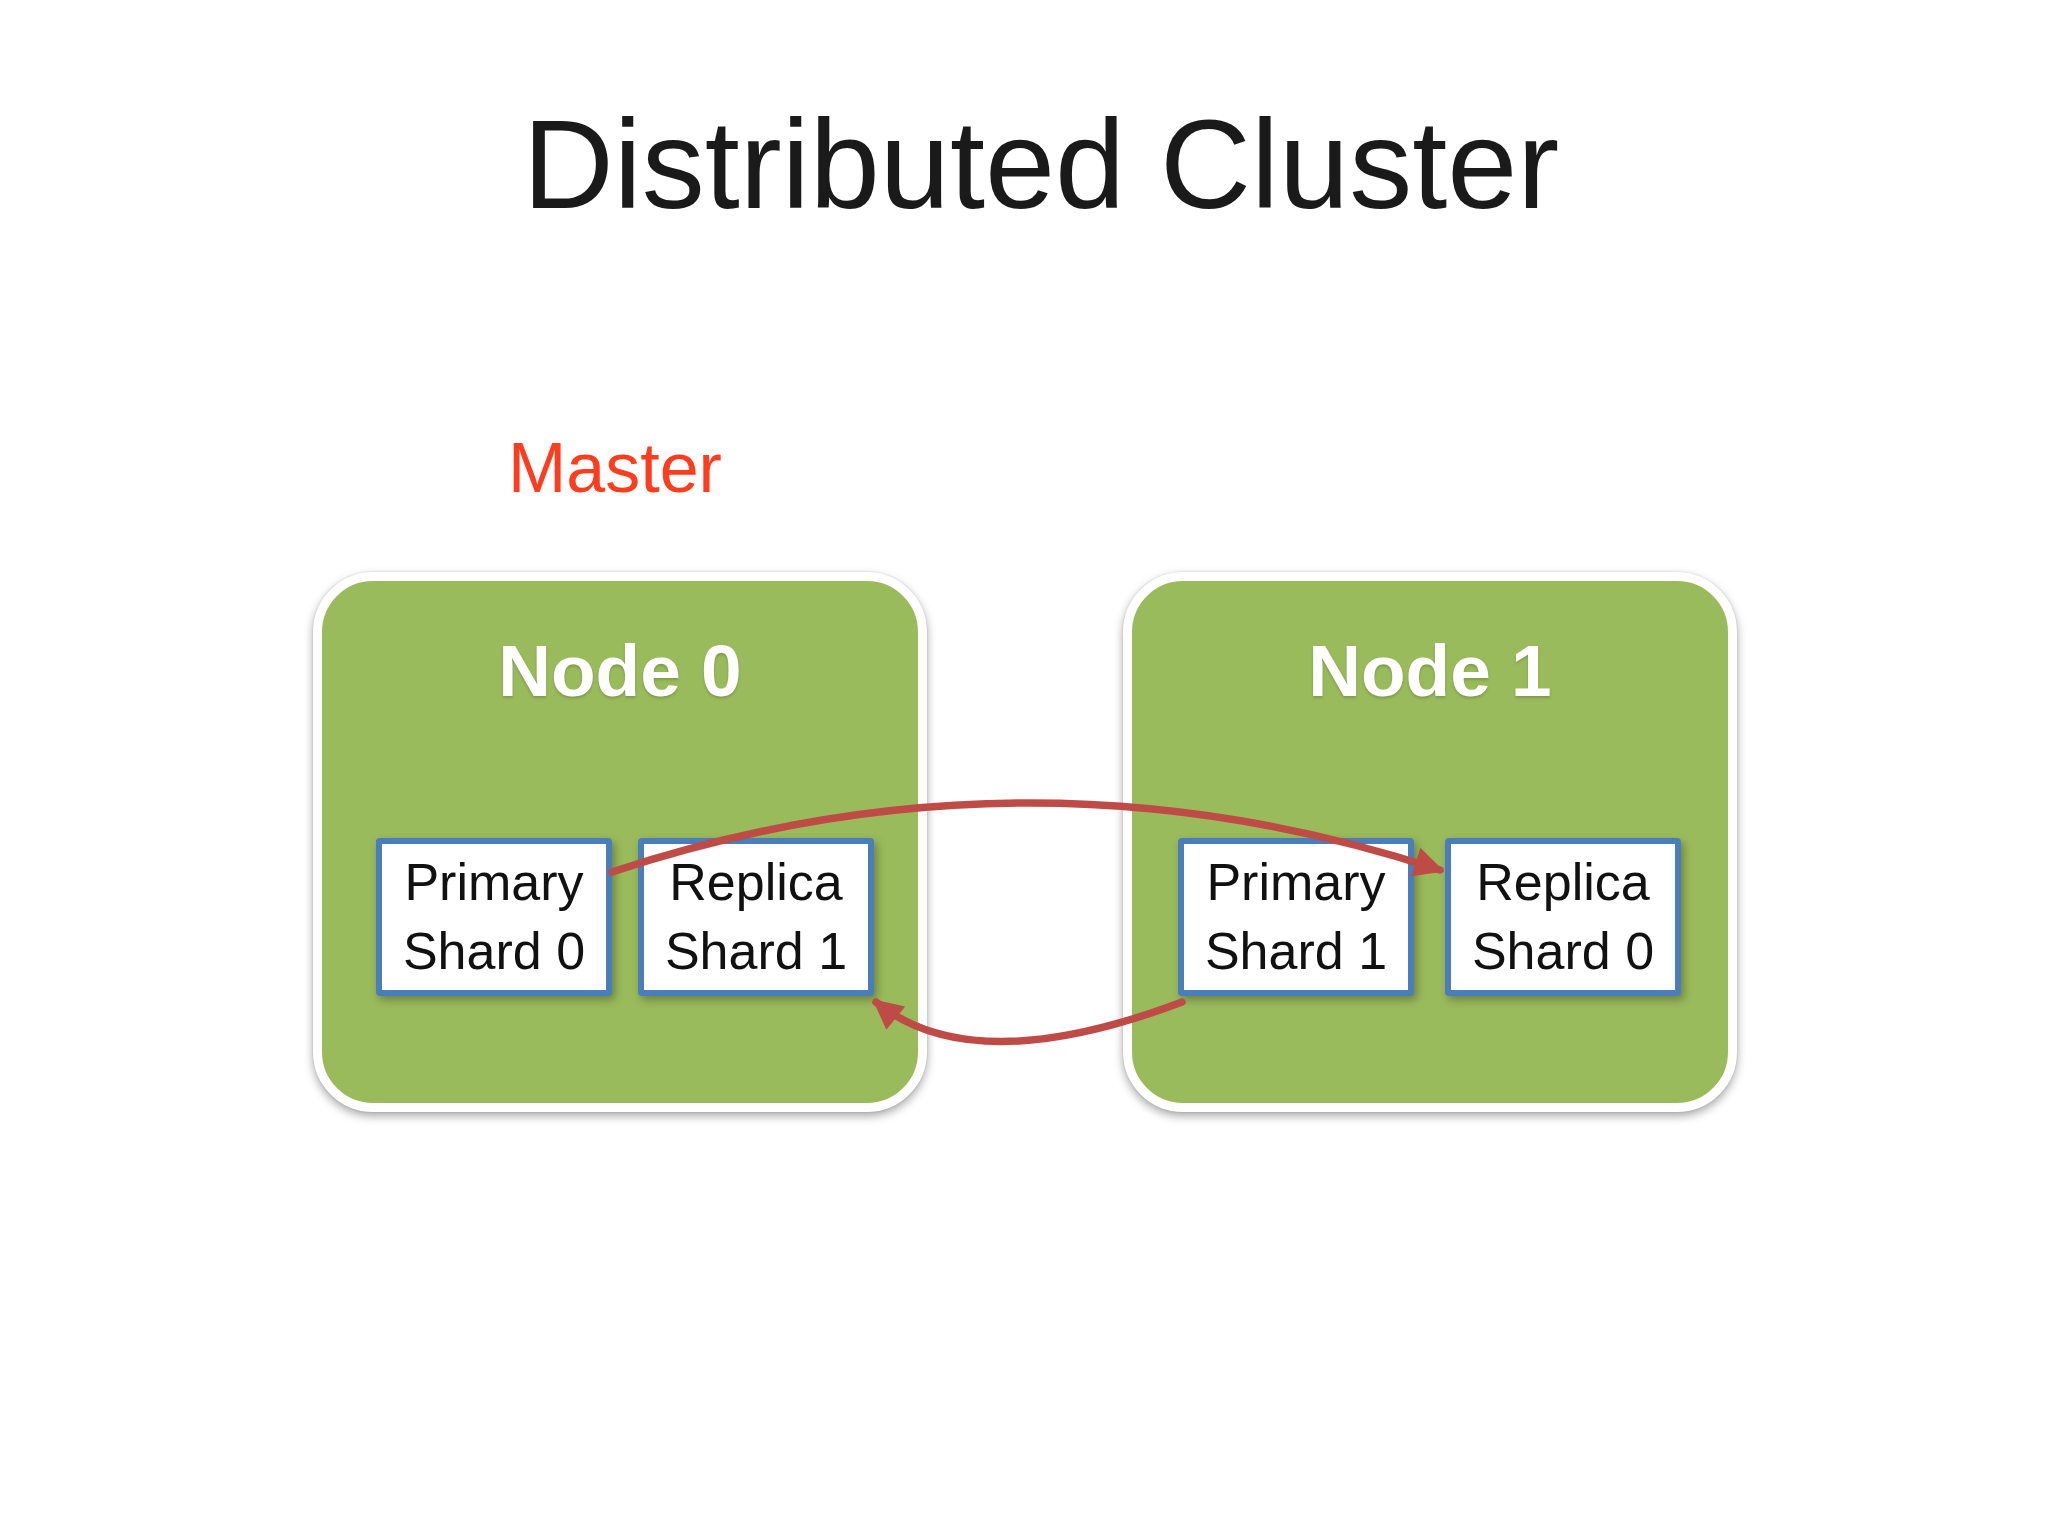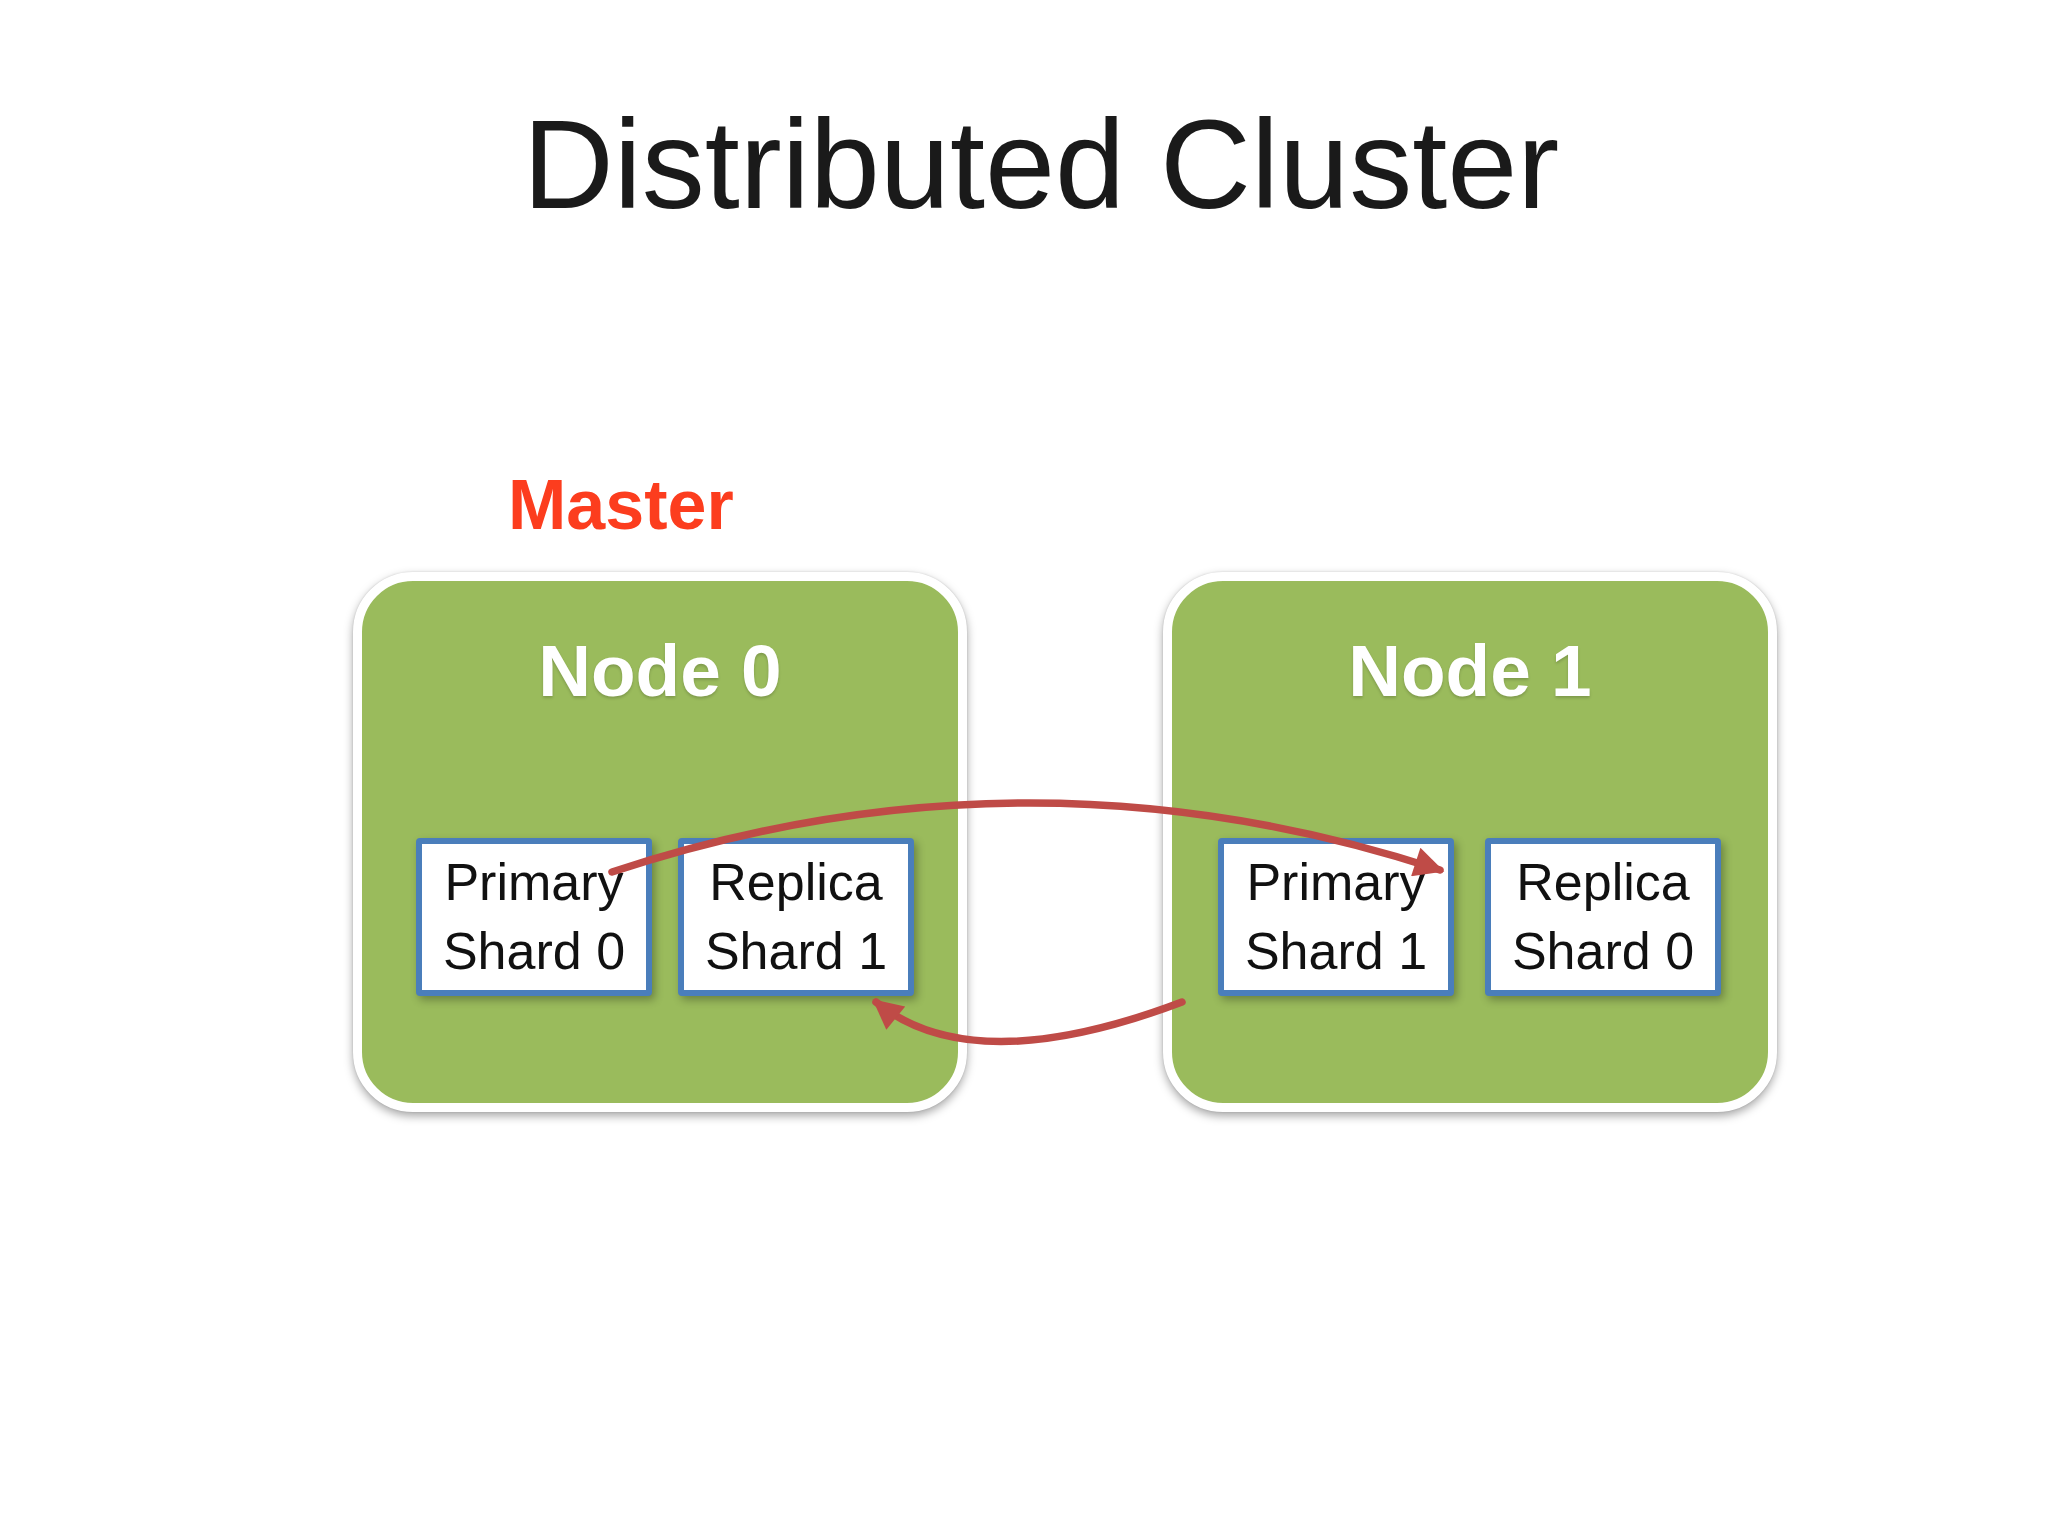--- a/index.html
+++ b/index.html
@@ -21,35 +21,33 @@
     font-weight: normal;
     line-height: 1.1;
     color: var(--title, #1a1a1a);
     margin: 0;
   }
   .master-label {
     position: absolute;
     left: 508px;
     top: 428px;
     font-size: 70px;
-    font-weight: 700;
+    font-weight: 400;
     color: var(--master-label, #fc3d1e);
-    margin-top: 37px;
   }
   .node {
     position: absolute;
     top: 572px;
     width: 614px;
     height: 540px;
     box-sizing: border-box;
     background: var(--node-fill, #9abb5c);
     border: 9px solid var(--node-border, #fff);
     border-radius: 60px;
     box-shadow: 0 4px 10px rgba(0,0,0,0.35), 0 0 2px rgba(0,0,0,0.15);
-    margin-left: 40px;
   }
   .node-0 { left: 313px; }
   .node-1 { left: 1123px; }
   .node-label {
     position: absolute;
     top: 48px;
     left: 0;
     width: 100%;
     text-align: center;
     font-size: 73px;

